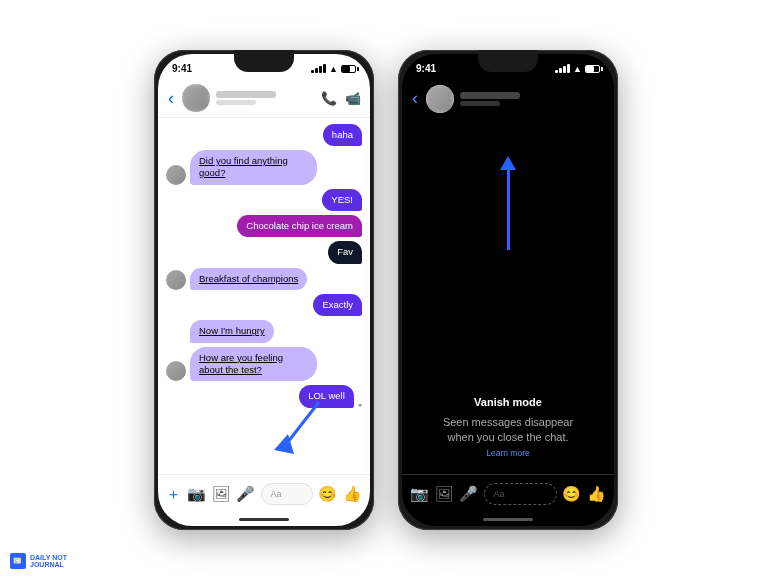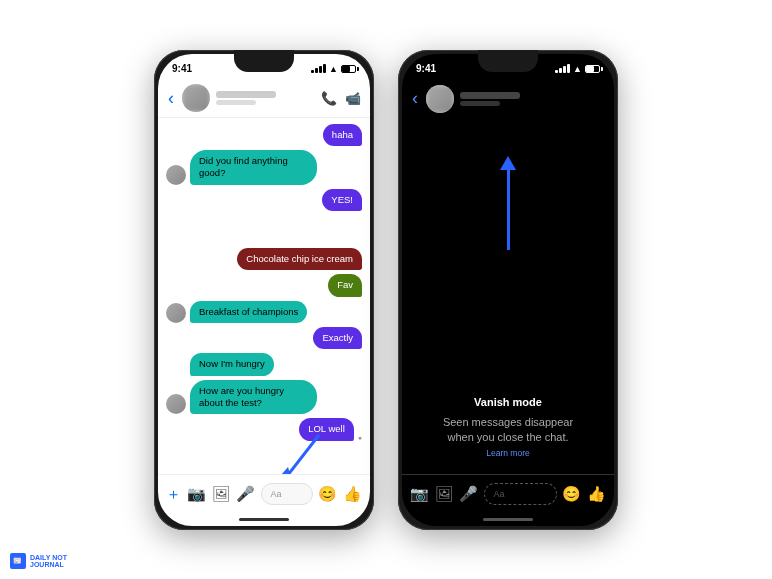--- a/index.html
+++ b/index.html
@@ -136,23 +136,24 @@
     }
 
     .bubble {
       padding: 5px 9px;
       border-radius: 16px;
       font-size: 9.5px;
       line-height: 1.3;
       max-width: 65%;
     }
     .bubble.received-bubble {
-      background: #14b8a6;
+      background: #c4b5fd;
       color: #000;
       border-bottom-left-radius: 4px;
+      text-decoration: underline;
     }
     .bubble.sent-bubble {
       background: #5b2de5;
       color: #fff;
       border-bottom-right-radius: 4px;
     }
 
     
     .vanish-hint {
       text-align: center;
@@ -369,44 +370,44 @@
       <div class="msg-row received">
         <div class="msg-avatar"></div>
         <div class="bubble received-bubble">Did you find anything good?</div>
       </div>
 
       <div class="msg-row sent">
         <div class="bubble sent-bubble" style="background:#5b2de5;">YES!</div>
       </div>
 
       <div class="msg-row sent">
-        <div class="bubble sent-bubble" style="background:#7f1d1d;margin-top:33px;">Chocolate chip ice cream</div>
+        <div class="bubble sent-bubble" style="background:#a21caf;">Chocolate chip ice cream</div>
       </div>
 
       <div class="msg-row sent">
-        <div class="bubble sent-bubble" style="background:#4d7c0f;">Fav</div>
+        <div class="bubble sent-bubble" style="background:#0f172a;">Fav</div>
       </div>
 
       <div class="msg-row received">
         <div class="msg-avatar"></div>
         <div class="bubble received-bubble">Breakfast of champions</div>
       </div>
 
       <div class="msg-row sent">
         <div class="bubble sent-bubble" style="background:#5b2de5;">Exactly</div>
       </div>
 
       <div class="msg-row received">
         <div style="width:20px; flex-shrink:0;"></div>
         <div class="bubble received-bubble">Now I'm hungry</div>
       </div>
 
       <div class="msg-row received">
         <div class="msg-avatar"></div>
-        <div class="bubble received-bubble">How are you hungry about the test?</div>
+        <div class="bubble received-bubble">How are you feeling about the test?</div>
       </div>
 
       <div class="msg-row sent">
         <div class="bubble sent-bubble" style="background:#5b2de5;">LOL well</div>
         <span style="font-size:7px; color:#999; align-self:flex-end;">●</span>
       </div>
 
 
       <div style="position:relative; height:50px;">
         <svg width="80" height="70" style="position:absolute; left:50%; top:-20px;">

